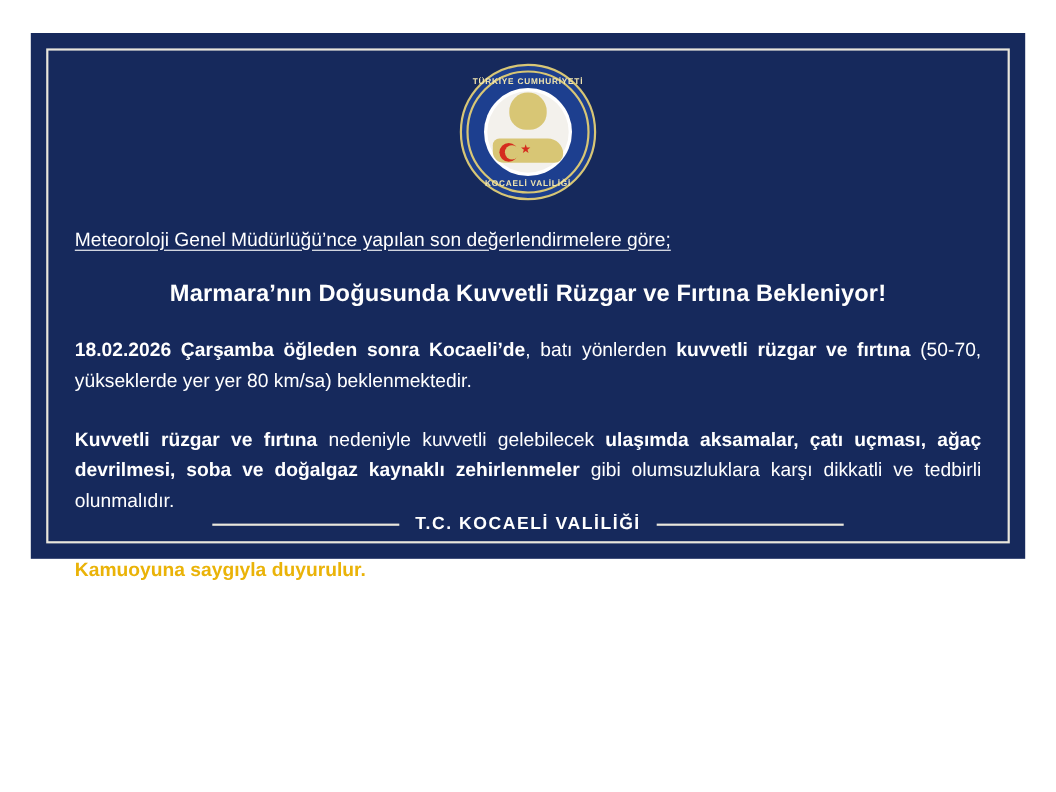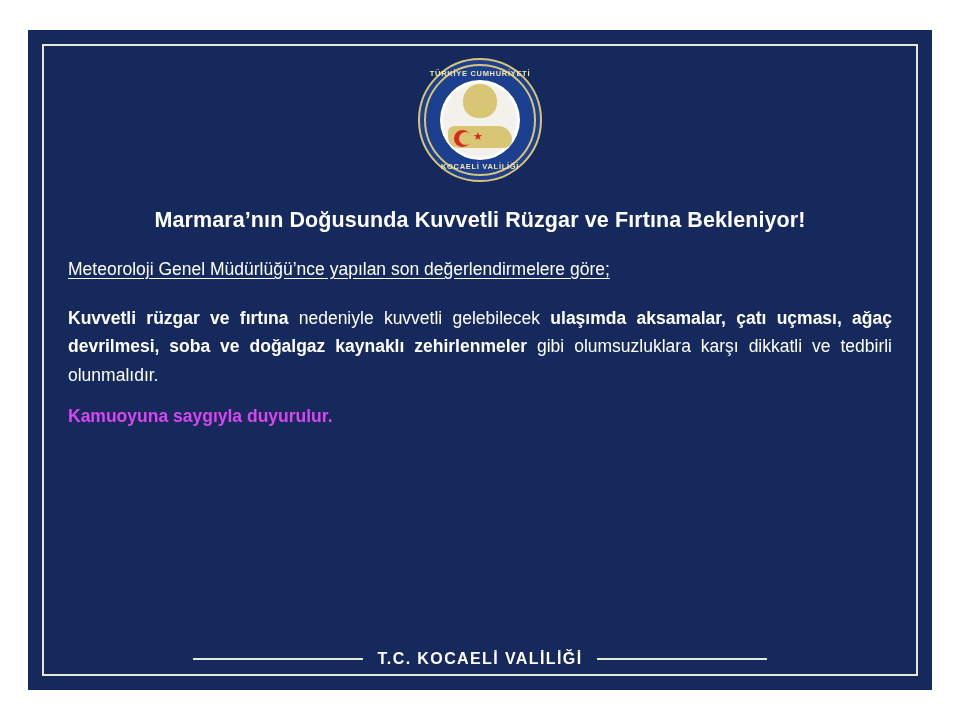--- a/index.html
+++ b/index.html
@@ -12,21 +12,21 @@
     height: 720px;
     font-family: "Liberation Sans", sans-serif;
     overflow: hidden;
   }
 
   #poster {
     position: absolute;
     left: 28px;
     top: 30px;
     width: 904px;
-    height: 660px;
+    height: 478px;
     background: #16295c;
     box-sizing: border-box;
   }
 
   #poster-inner-border {
     position: absolute;
     left: 14px;
     top: 14px;
     right: 14px;
     bottom: 14px;
@@ -164,22 +164,22 @@
   .para {
     margin-top: 24px;
     color: #ffffff;
     font-size: 17.5px;
     line-height: 1.62;
     text-align: justify;
   }
   .para b { font-weight: bold; }
 
   #closing {
-    margin-top: 17px;
-    color: #d946ef;
+    margin-top: 38px;
+    color: #eab308;
     font-size: 17.5px;
     font-weight: bold;
   }
 
   
   #footer {
     position: absolute;
     left: 40px;
     right: 40px;
     bottom: 22px;
@@ -217,24 +217,27 @@
         <div class="emb-core">
           <div class="emb-core-inner"></div>
           <div class="emb-head"></div>
           <div class="emb-map"></div>
           <div class="emb-crescent"></div>
           <div class="emb-star">★</div>
         </div>
       </div>
     </div>
 
+    <div id="lead">Meteoroloji Genel Müdürlüğü’nce yapılan son değerlendirmelere göre;</div>
+
     <div id="headline">Marmara’nın Doğusunda Kuvvetli Rüzgar ve Fırtına Bekleniyor!</div>
 
-    <div id="lead">Meteoroloji Genel Müdürlüğü’nce yapılan son değerlendirmelere göre;</div>
-
+    <div class="para">
+      <b>18.02.2026 Çarşamba öğleden sonra Kocaeli’de</b><span>, batı yönlerden </span><b>kuvvetli rüzgar ve fırtına</b><span> (50-70, yükseklerde yer yer 80 km/sa) beklenmektedir.</span>
+    </div>
 
     <div class="para">
       <b>Kuvvetli rüzgar ve fırtına</b><span> nedeniyle kuvvetli gelebilecek </span><b>ulaşımda aksamalar, çatı uçması, ağaç devrilmesi, soba ve doğalgaz kaynaklı zehirlenmeler</b><span> gibi olumsuzluklara karşı dikkatli ve tedbirli olunmalıdır.</span>
     </div>
 
     <div id="closing">Kamuoyuna saygıyla duyurulur.</div>
 
   </div>
 
   <div id="footer">

